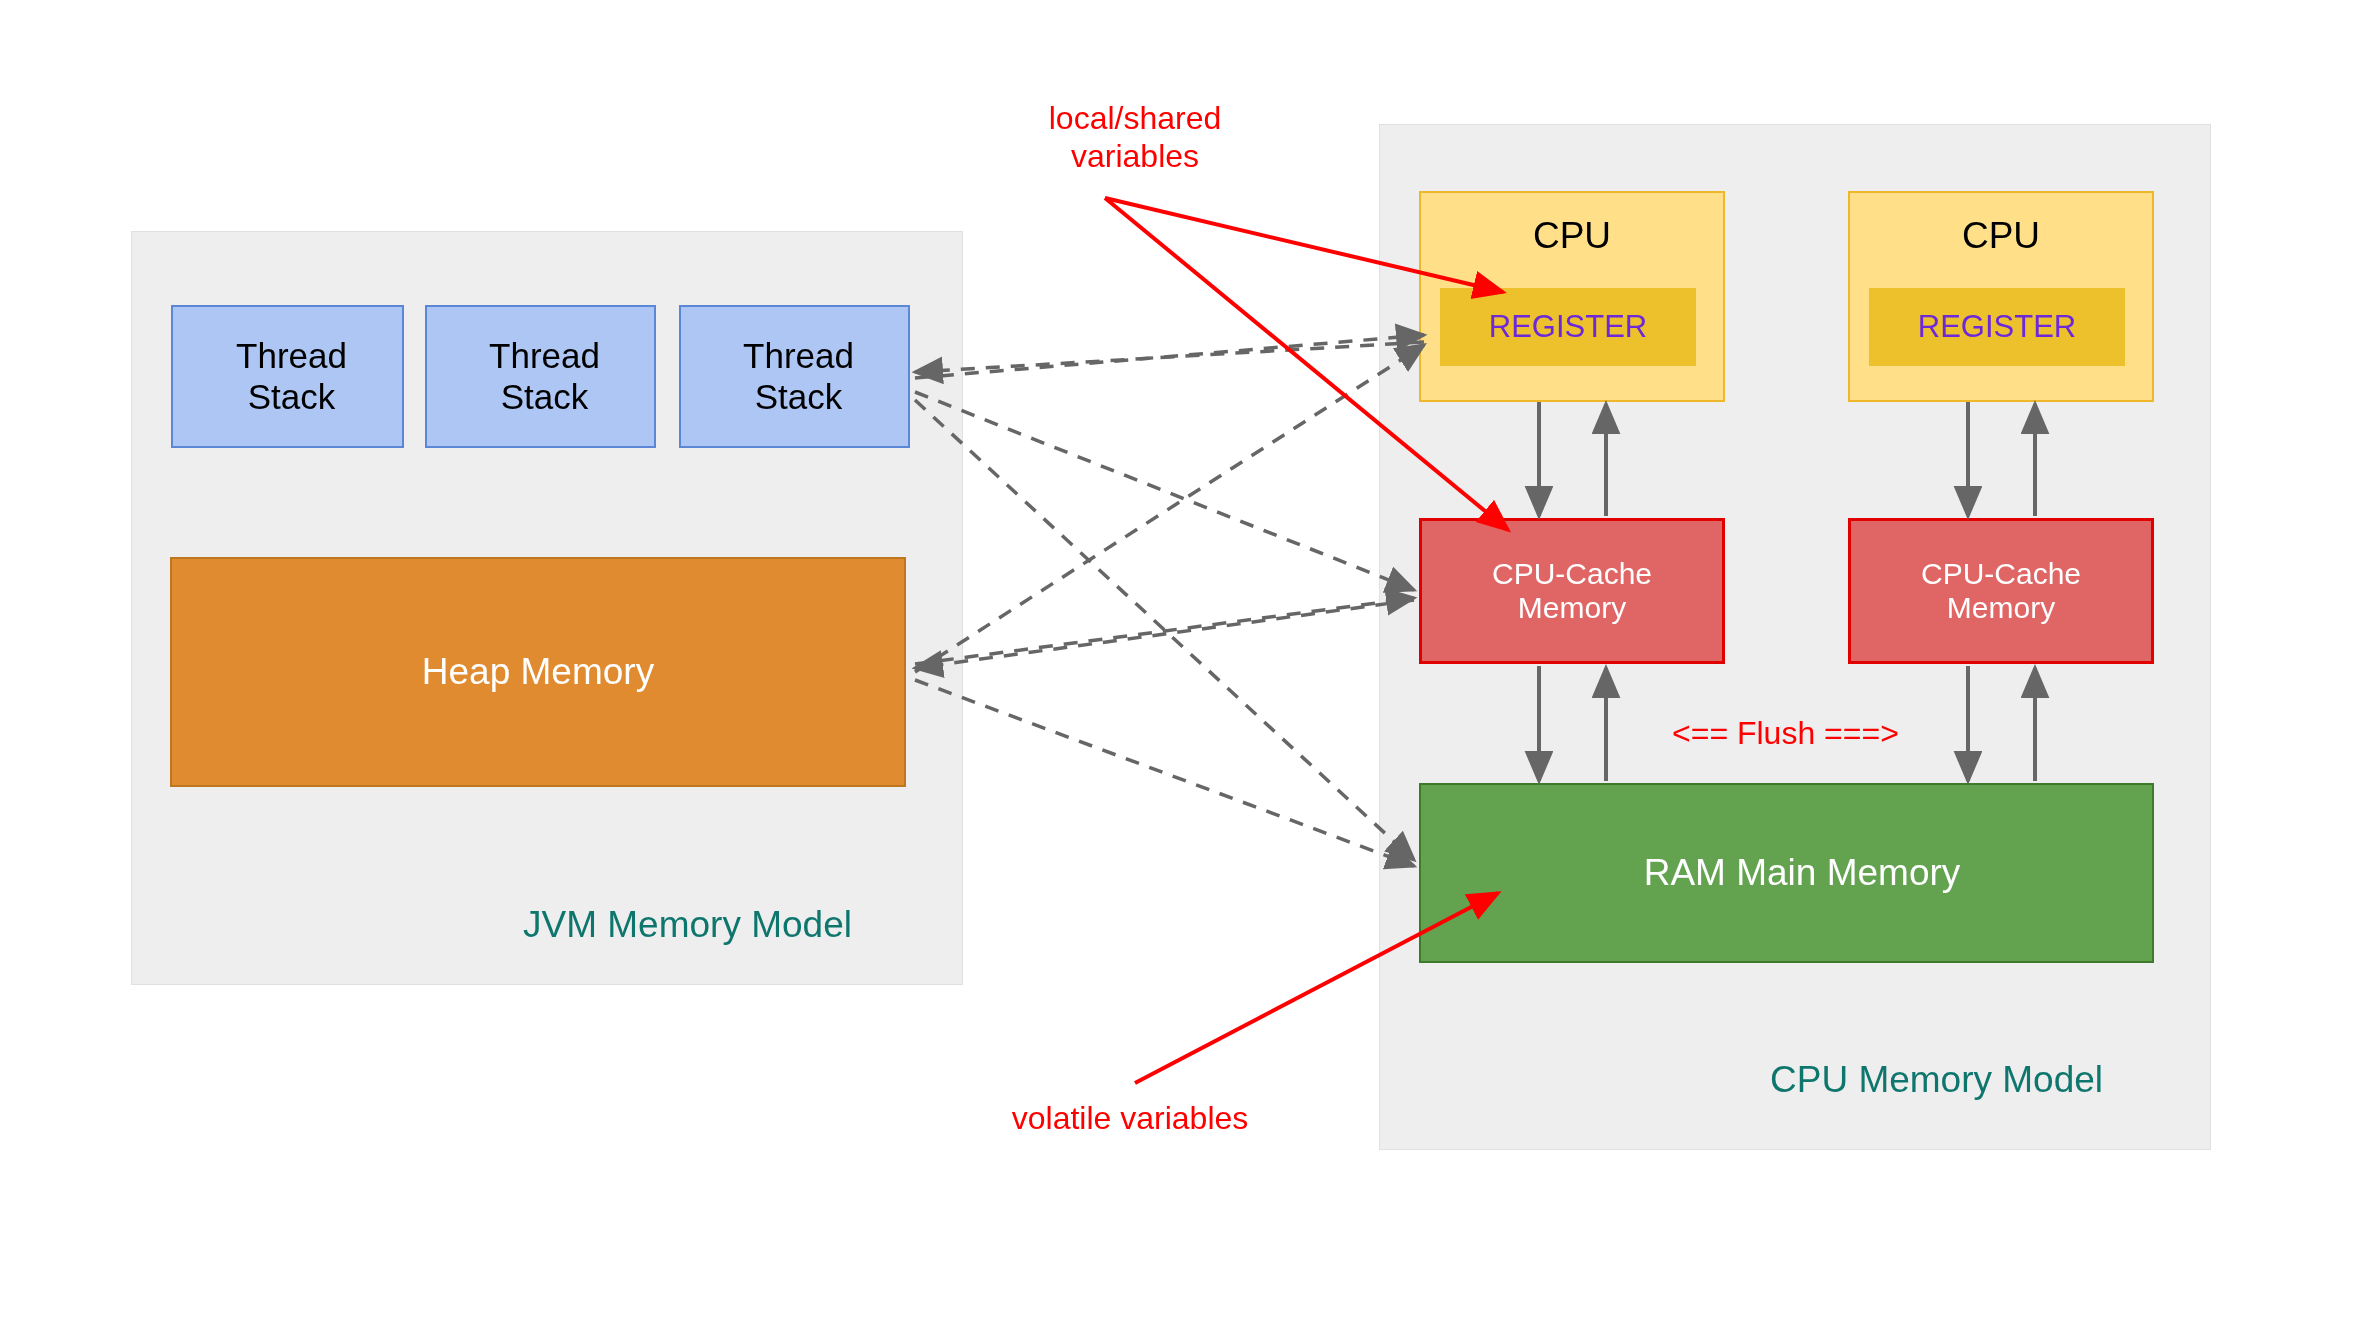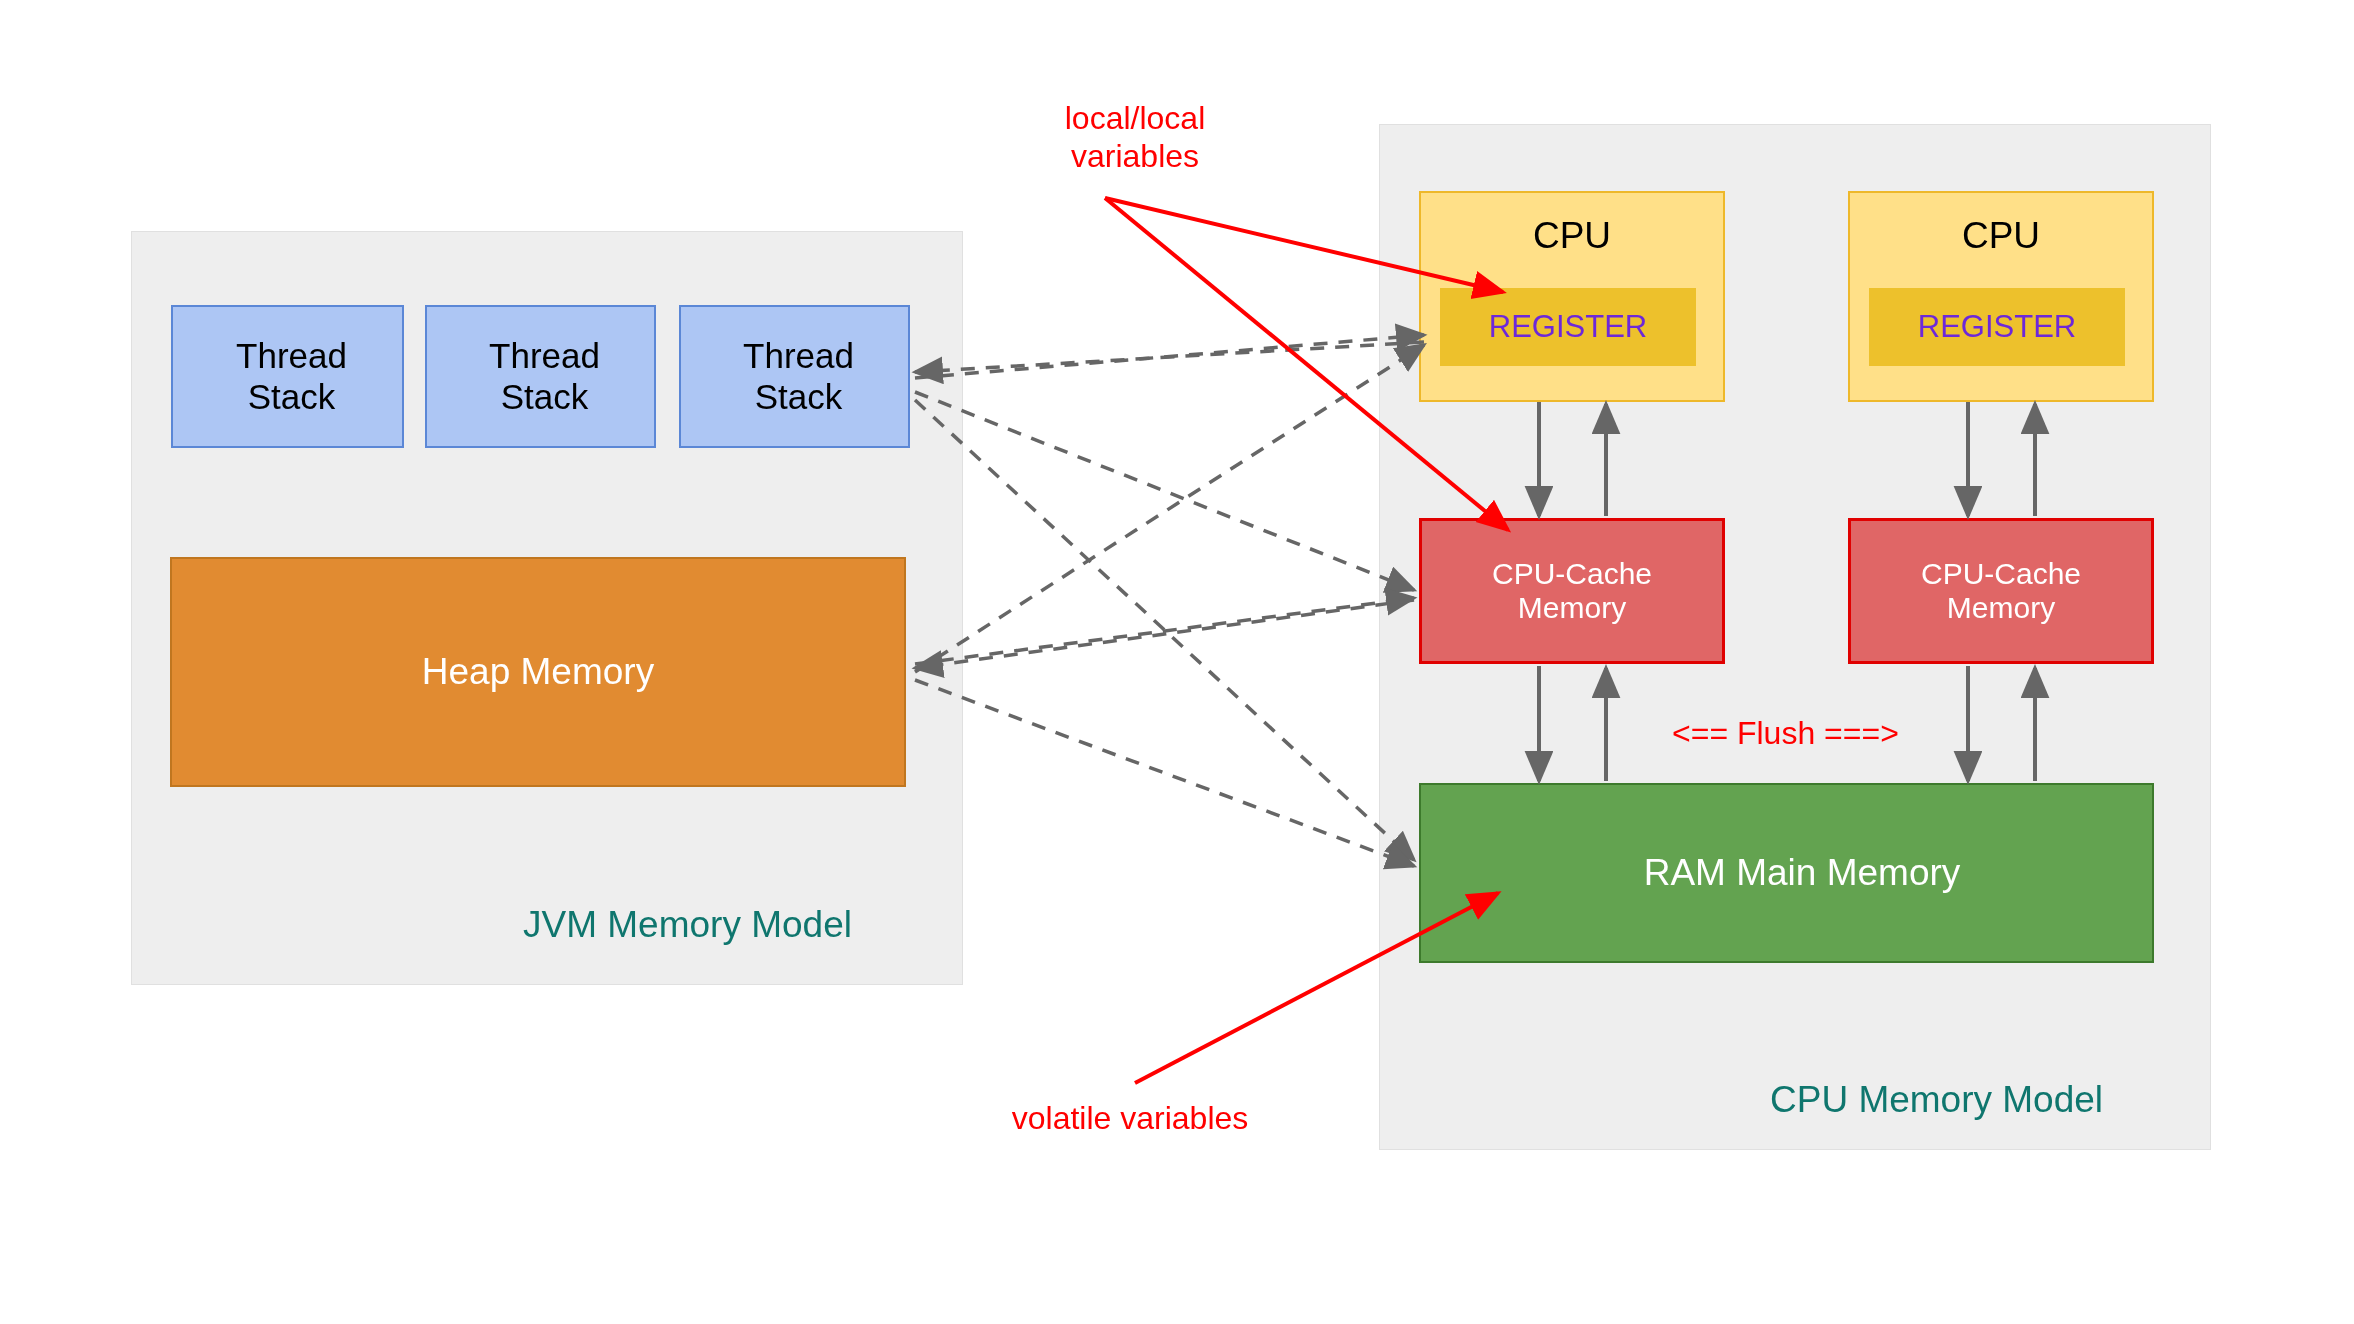--- a/index.html
+++ b/index.html
@@ -140,23 +140,23 @@
     <span style="white-space:pre-line;">CPU-Cache
 Memory</span>
   </div>
 
   <div class="node ram" style="left:1419px;top:783px;width:735px;height:180px;padding-left:31px;">
     <span>RAM Main Memory</span>
   </div>
 
   <div class="flush-label" style="left:1672px;top:715px;">&lt;== Flush ===&gt;</div>
 
-  <div class="panel-title" style="left:1770px;top:1060px;margin-top:20px;">CPU Memory Model</div>
-
-  <div class="annot" style="left:1010px;top:100px;width:250px;">local/local
+  <div class="panel-title" style="left:1770px;top:1060px;">CPU Memory Model</div>
+
+  <div class="annot" style="left:1010px;top:100px;width:250px;">local/shared
 variables</div>
 
   <div class="annot" style="left:1000px;top:1100px;width:260px;">volatile variables</div>
 
   <svg id="edges" viewBox="0 0 2354 1324" xmlns="http://www.w3.org/2000/svg">
     <defs>
       <marker id="grayArrow" markerWidth="10" markerHeight="10" refX="8" refY="4" orient="auto" markerUnits="strokeWidth">
         <path d="M0,0 L9,4 L0,8 z" fill="#666666"></path>
       </marker>
       <marker id="grayArrowSolid" markerWidth="9" markerHeight="9" refX="7.5" refY="3.6" orient="auto" markerUnits="strokeWidth">

